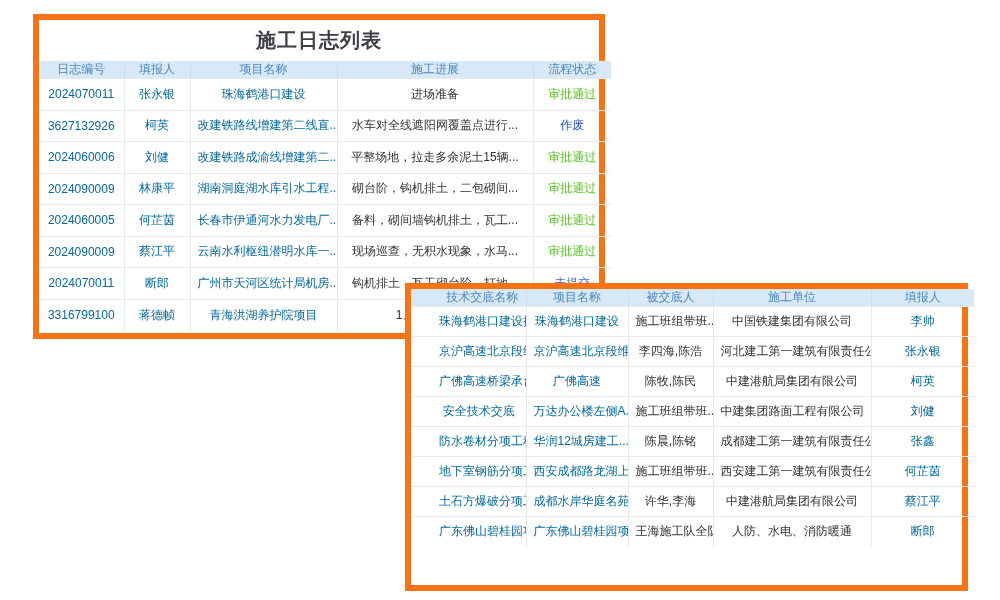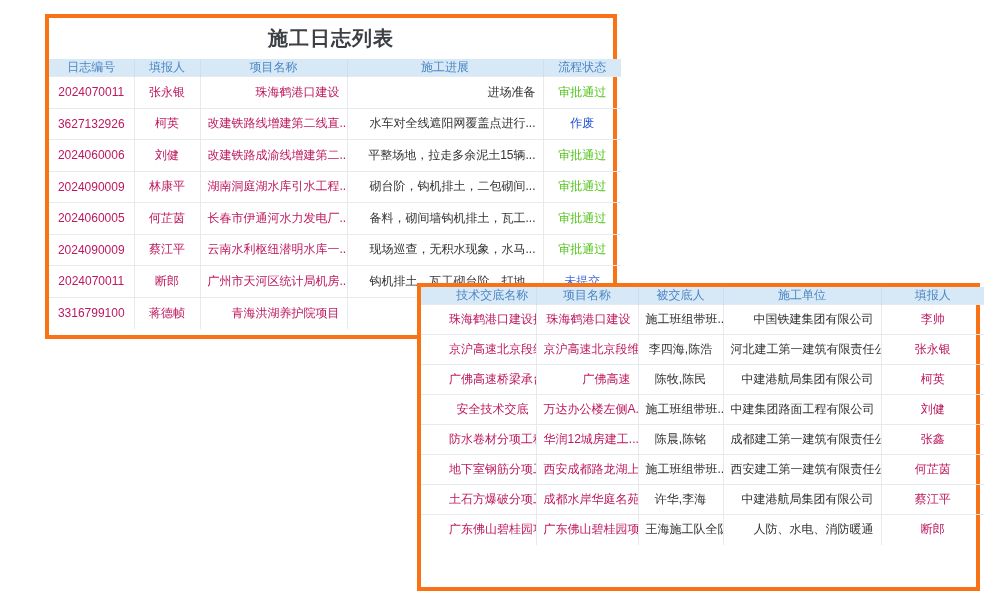--- a/index.html
+++ b/index.html
@@ -3,22 +3,21 @@
 <meta charset="utf-8">
 <style>
   * { margin:0; padding:0; box-sizing:border-box; }
   html,body { width:1000px; height:600px; background:#ffffff;
     font-family:"Liberation Sans","DejaVu Sans",sans-serif; }
   body { position:relative; overflow:hidden; }
 
   .panel {
     position:absolute;
     background:#ffffff;
-    border:4px solid #f97316;
-    margin-left:12px;
+    border:6px solid #f97316;
   }
   .panel-title {
     text-align:center;
     font-weight:bold;
     font-size:20px;
     color:#3c3f44;
     letter-spacing:1px;
   }
   #log-panel    { left:33px;  top:14px;  width:572px; height:325px; z-index:1; }
   #discl-panel  { left:405px; top:283px; width:563px; height:308px; z-index:2; }
@@ -43,22 +42,22 @@
     border-top:1px solid #e6e9ee;
     border-right:1px solid #e6e9ee;
     padding:0 7px;
     white-space:nowrap;
     overflow:hidden;
     text-align:center;
   }
   td:last-child { border-right:none; }
   #log-panel   td { height:31.5px; }
   #discl-panel td { height:30px; }
-  td.align-left { text-align:right; }
-  td.link { color:#be185d; cursor:pointer; }
+  td.align-left { text-align:center; }
+  td.link { color:#0369a1; cursor:pointer; }
 
   
   #log-table .col-0 { width:85px; }
   #log-table .col-1 { width:66px; }
   #log-table .col-2 { width:147px; }
   #log-table .col-3 { width:196px; }
   #log-table .col-4 { width:78px; }
 
   
   #discl-table .col-0 { width:115px;padding-left:28px; }

